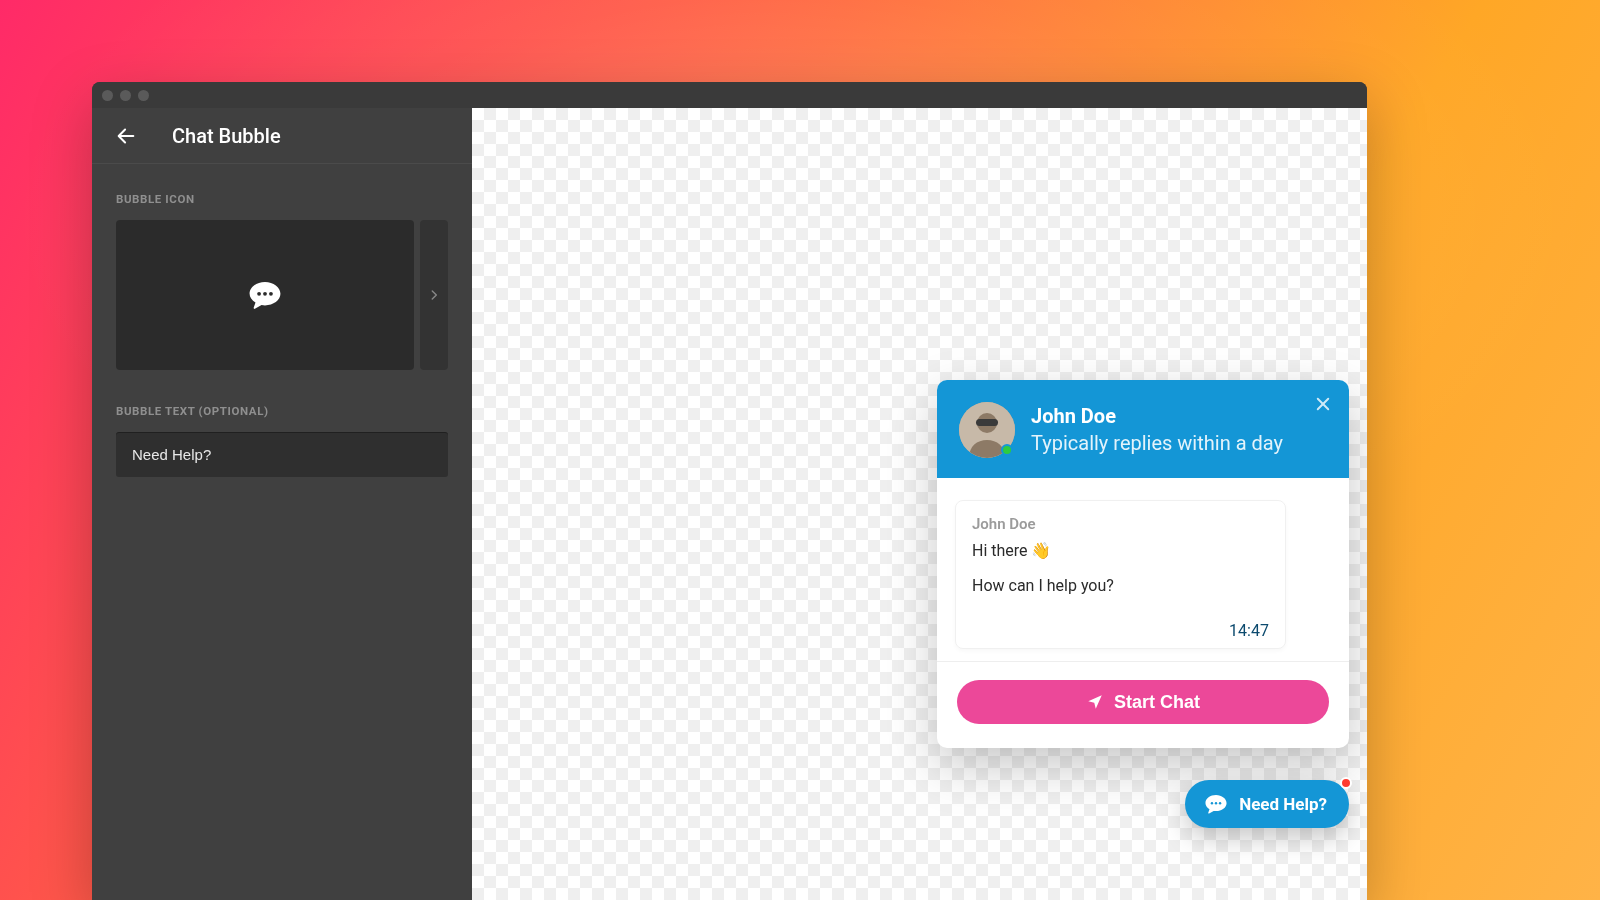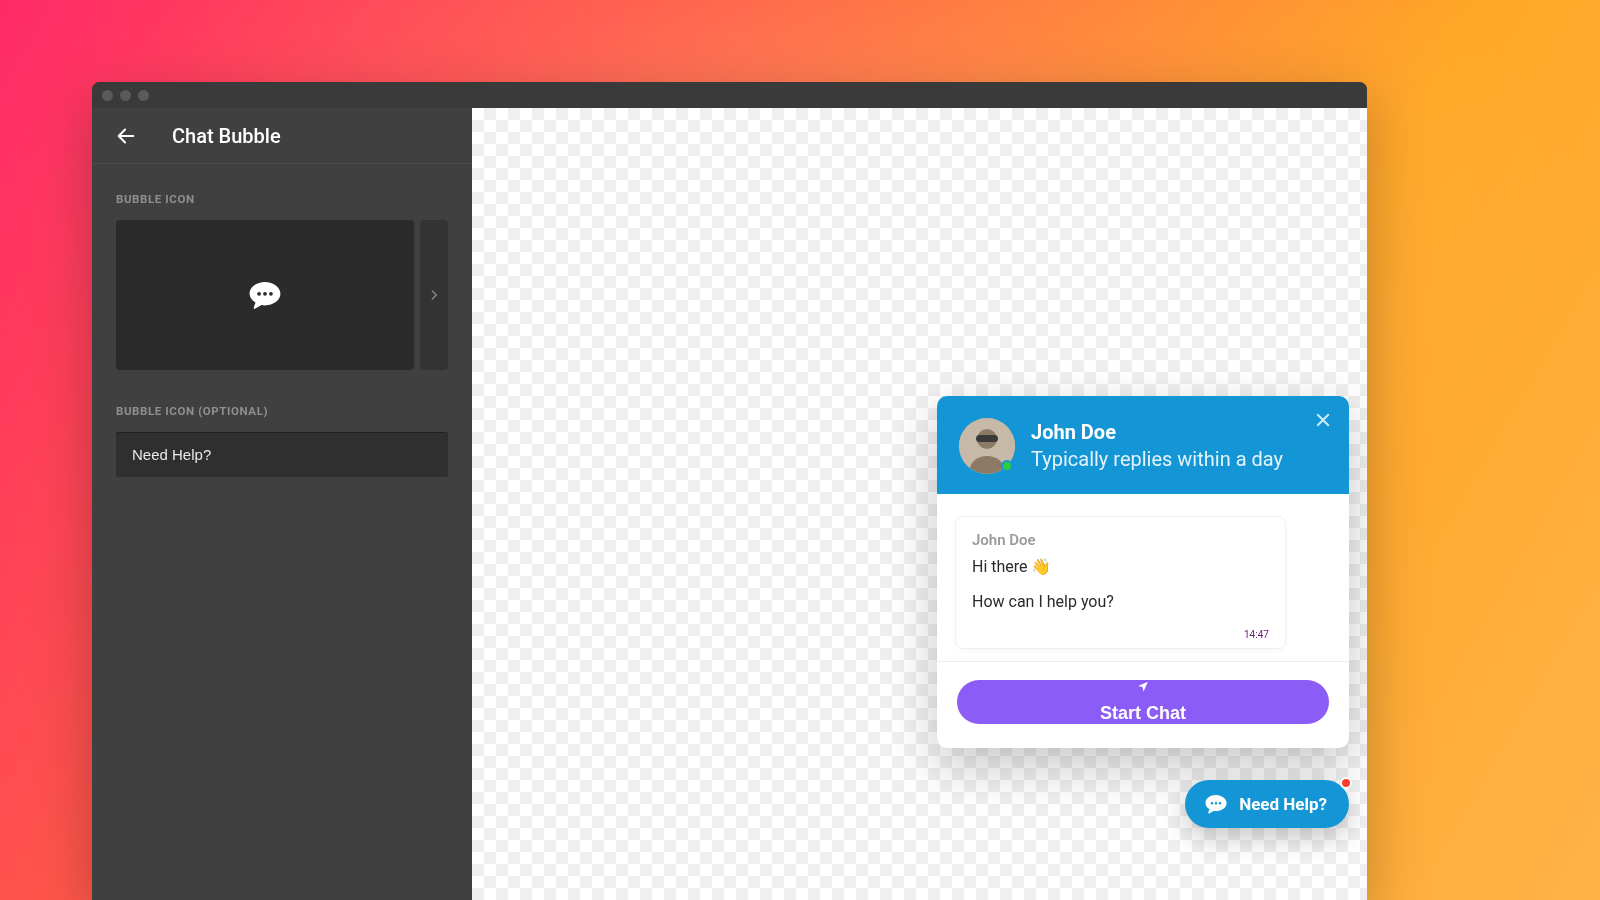--- a/index.html
+++ b/index.html
@@ -71,24 +71,24 @@
   .online-dot { position:absolute; right:2px; bottom:2px; width:12px; height:12px; border-radius:50%; background:#2ecc40; border:2px solid #1496d6; }
   .agent-name { font-size:20px; font-weight:700; color:#fff; line-height:1.2; }
   .agent-sub { font-size:20px; color:#e3f3fb; margin-top:3px; }
   .close-x { position:absolute; top:14px; right:16px; color:#cfeaf7; cursor:pointer; width:20px; height:20px; display:flex; align-items:center; justify-content:center; }
 
   .chat-body { padding:22px 18px 12px 18px; border-bottom:1px solid #eee; }
   .msg { background:#fff; border:1px solid #f0f0f0; border-radius:8px; padding:14px 16px 8px 16px; max-width:88%; box-shadow:0 2px 4px rgba(0,0,0,0.03); }
   .msg-from { color:#9b9b9b; font-size:15px; font-weight:600; margin-bottom:6px; }
   .msg-line { font-size:16px; color:#2b2b2b; line-height:1.45; }
   .msg-gap { height:12px; }
-  .msg-time { text-align:right; color:#701a75; font-size:10px; margin-top:16px; }
+  .msg-time { text-align:right; color:#0c4a6e; font-size:16px; margin-top:24px; }
 
   .chat-foot { padding:18px 20px 24px 20px; }
-  .start-btn { width:100%; height:44px; border:none; border-radius:22px; background:#8b5cf6; color:#fff; font-size:18px; font-weight:700; display:flex; align-items:center; justify-content:center; gap:10px; cursor:pointer;flex-direction:column; }
+  .start-btn { width:100%; height:44px; border:none; border-radius:22px; background:#ec4899; color:#fff; font-size:18px; font-weight:700; display:flex; align-items:center; justify-content:center; gap:10px; cursor:pointer; }
   .start-btn svg{width:18px;height:18px;fill:#fff;}
 
   .bubble-launcher {
     position:absolute; right:18px; bottom:72px;
     height:48px; padding:0 22px 0 18px;
     background:#1496d6; color:#fff;
     border-radius:24px;
     display:flex; align-items:center; gap:10px;
     font-size:17px; font-weight:700;
     box-shadow:0 10px 26px rgba(0,0,0,0.22);
@@ -132,21 +132,21 @@
               <circle cx="42" cy="30" r="3.2" fill="#2b2b2b"></circle>
             </svg>
           </div>
           <div class="icon-next">
             <svg viewBox="0 0 24 24" width="14" height="14" fill="none" stroke="#888" stroke-width="2.4" stroke-linecap="round" stroke-linejoin="round">
                 <polyline points="9 5 16 12 9 19"></polyline>
               </svg>
           </div>
         </div>
 
-        <div class="section-label">BUBBLE ICON (OPTIONAL)</div>
+        <div class="section-label">BUBBLE TEXT (OPTIONAL)</div>
         <input class="text-input" type="text" value="Need Help?" style="">
 
       </div>
     </aside>
 
     <main class="canvas">
       <div class="checker"></div>
 
       <div class="chat-widget">
         <div class="chat-head">

